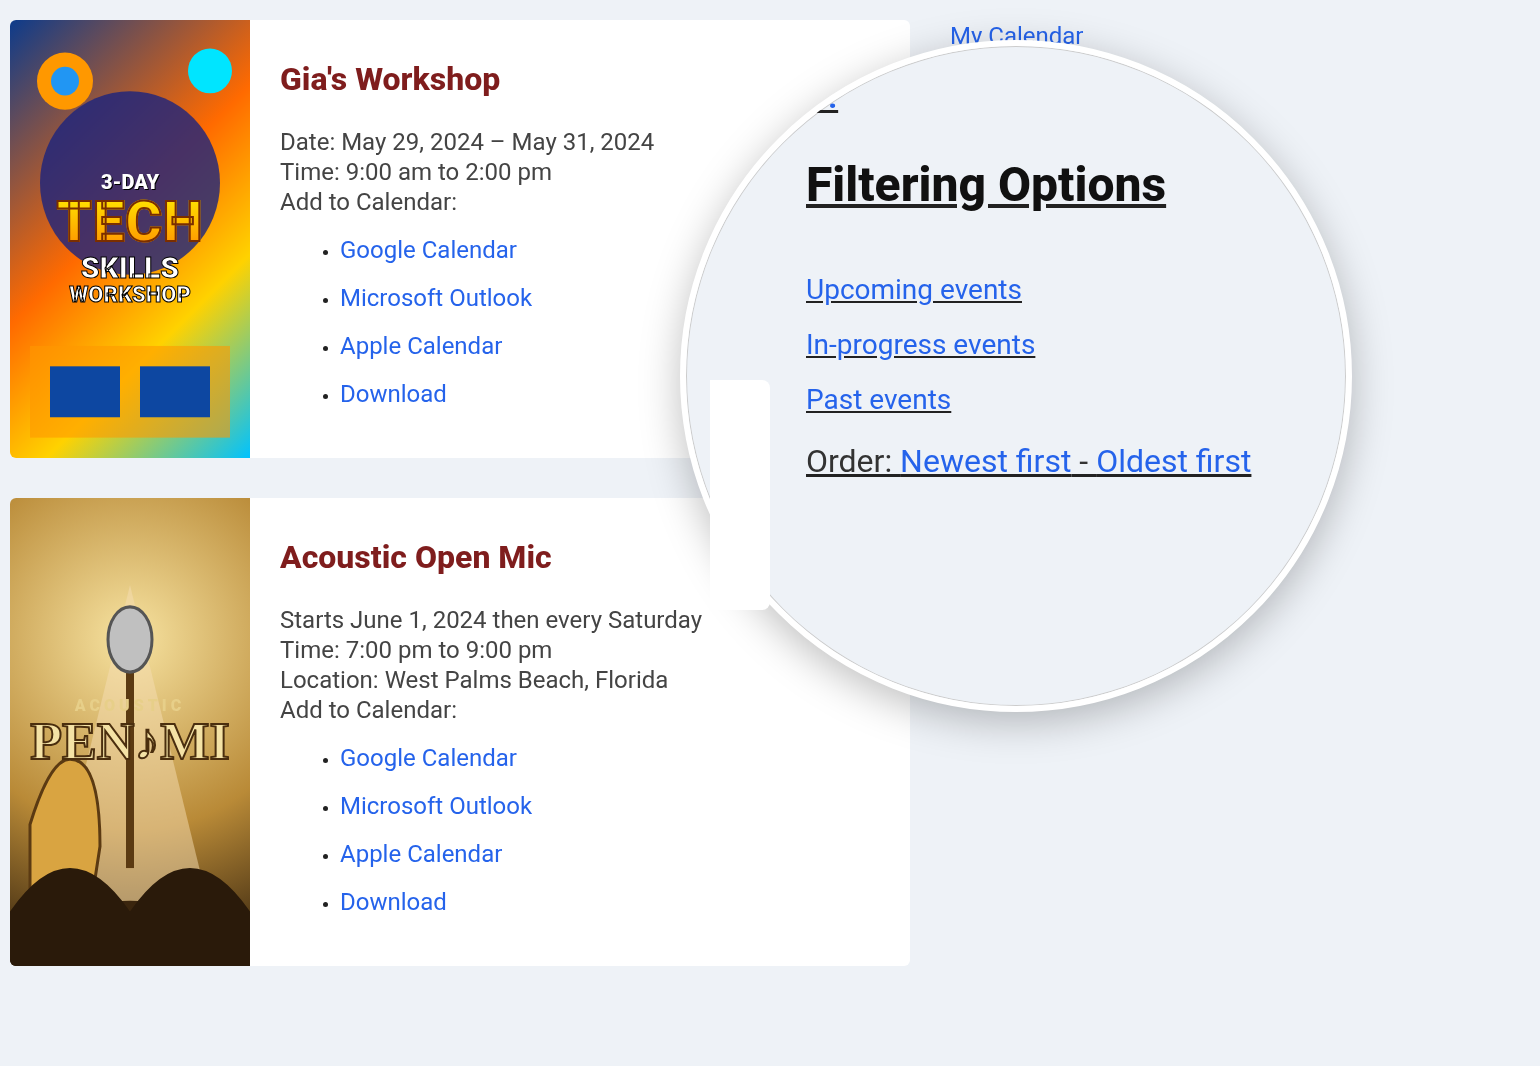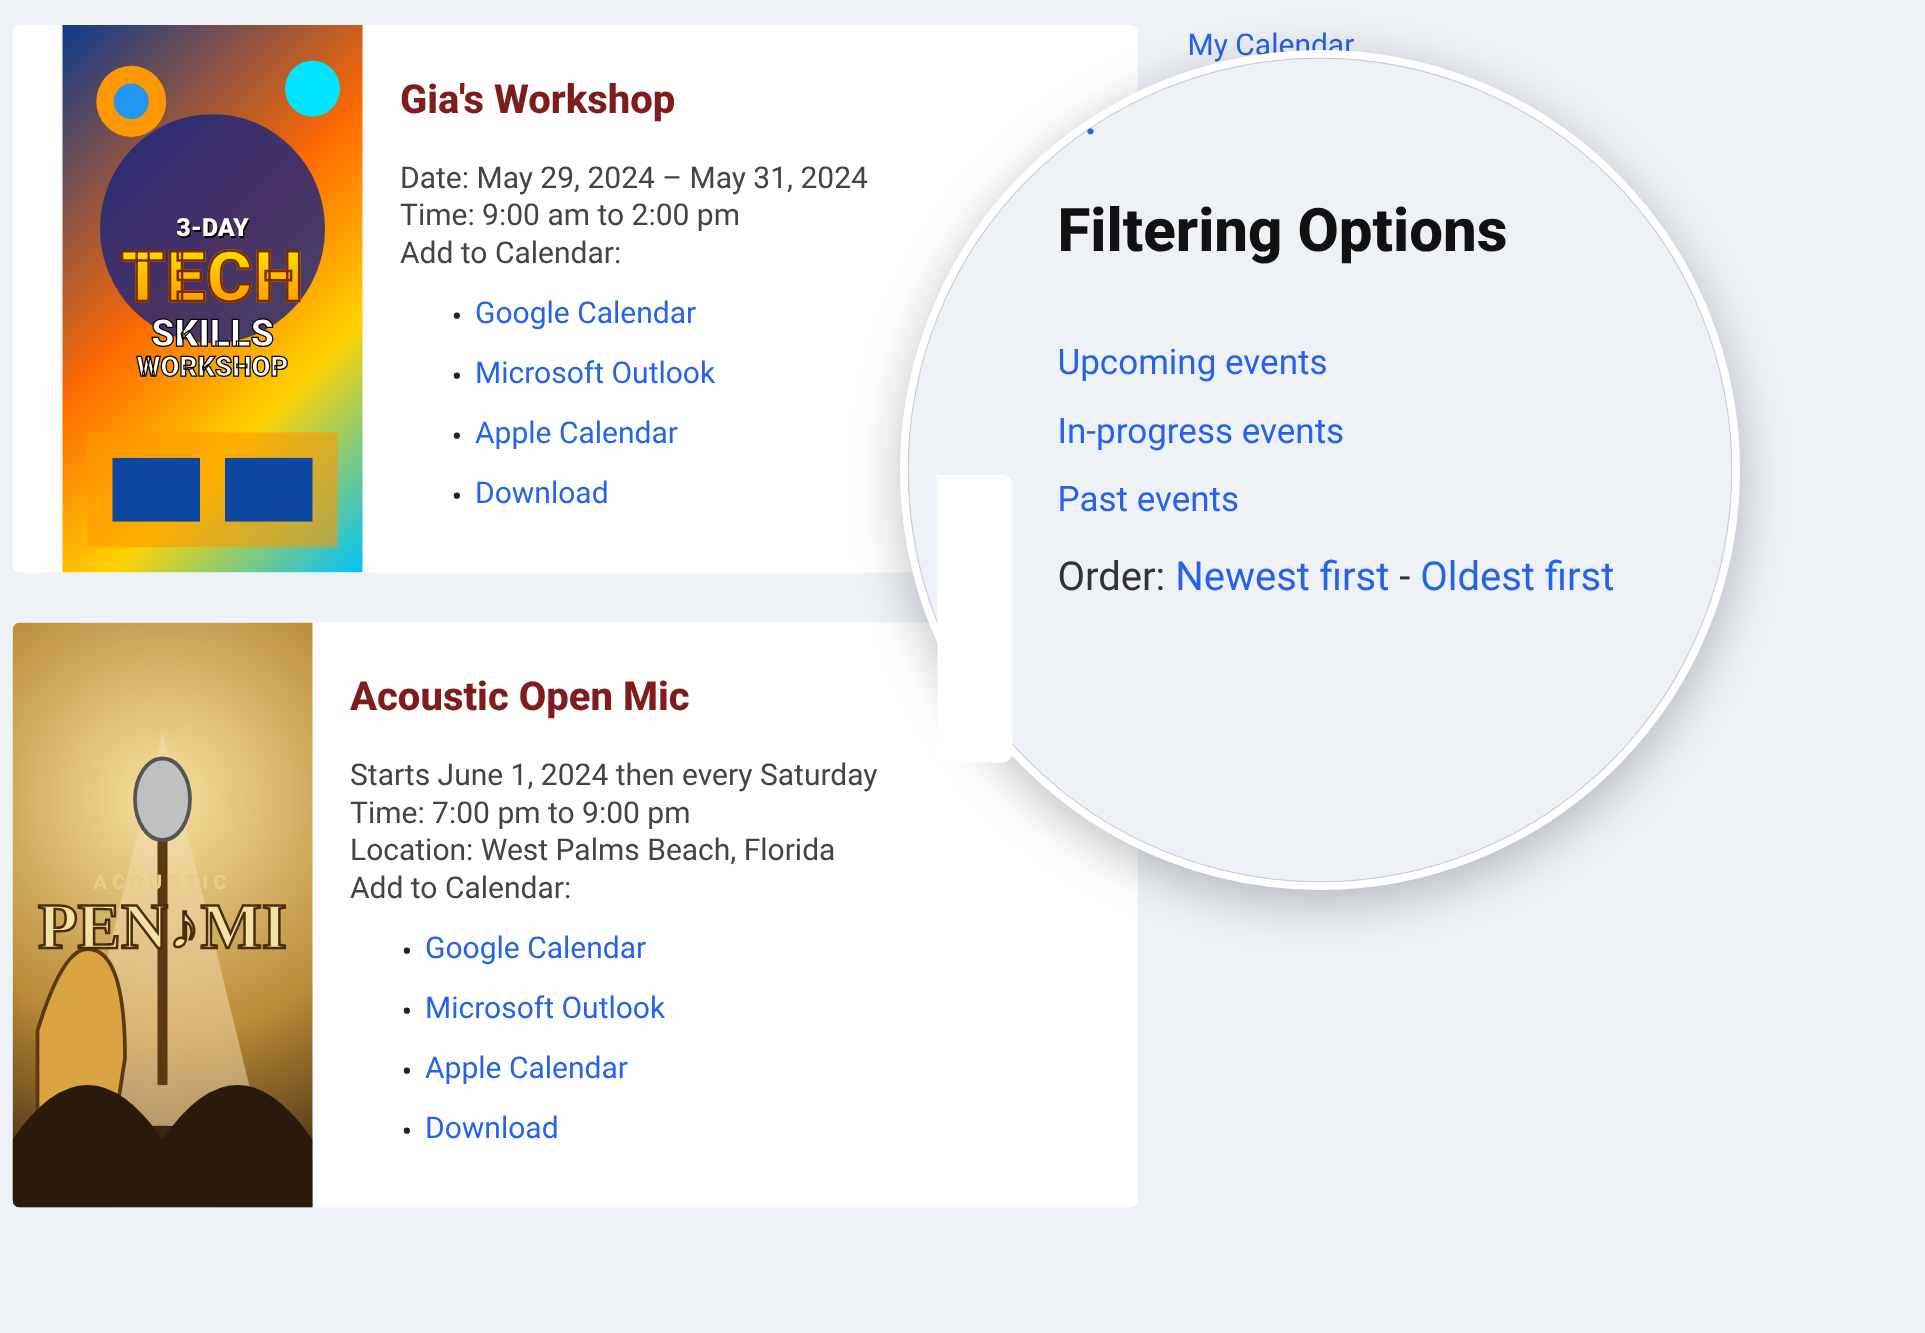--- a/index.html
+++ b/index.html
@@ -37,21 +37,20 @@
     align-items: center;
     justify-content: center;
     text-align: center;
     color: #fff;
     font-weight: 900;
   }
   .thumb svg { position:absolute; inset:0; width:100%; height:100%; }
   .thumb .overlay { position:relative; z-index:2; padding:10px; line-height:1.05; }
   .thumb-tech {
     background: linear-gradient(135deg,#0d3b8b 0%, #ff6a00 45%, #ffd200 70%, #00c2ff 100%);
-    margin-left: 40px;
   }
   .tech-label .kicker { font-size:20px; color:#fff; text-shadow:1px 1px 0 #000; }
   .tech-label .big    { font-size:56px; letter-spacing:1px;
                         background:linear-gradient(#ffea00,#ff8c00);
                         -webkit-background-clip:text; background-clip:text; color:transparent;
                         -webkit-text-stroke:2px #7a2e00; }
   .tech-label .mid    { font-size:30px; color:#fff; -webkit-text-stroke:1px #000; }
   .tech-label .sub    { font-size:22px; color:#fff; -webkit-text-stroke:1px #000; }
   .thumb-mic {
     background: radial-gradient(circle at 50% 30%, #f7e3a1 0%, #b98a37 55%, #2a1a0a 100%);
@@ -91,25 +90,26 @@
   }
   .right-link {
     color:#2563eb;
     font-size:24px;
     text-decoration:none;
   }
 
   
   .lens-wrap {
     position:absolute;
-    left:720px;
+    left:680px;
     top:40px;
     width:660px;
     height:660px;
     pointer-events:none; 
+    text-decoration:underline;
   }
   .lens {
     width:100%; height:100%;
     border-radius:50%;
     background:#eef2f7;
     border:6px solid #fff;
     box-shadow:0 10px 40px rgba(0,0,0,.25), inset 0 0 0 1px #ccc;
     overflow:hidden;
     pointer-events:auto;
   }

